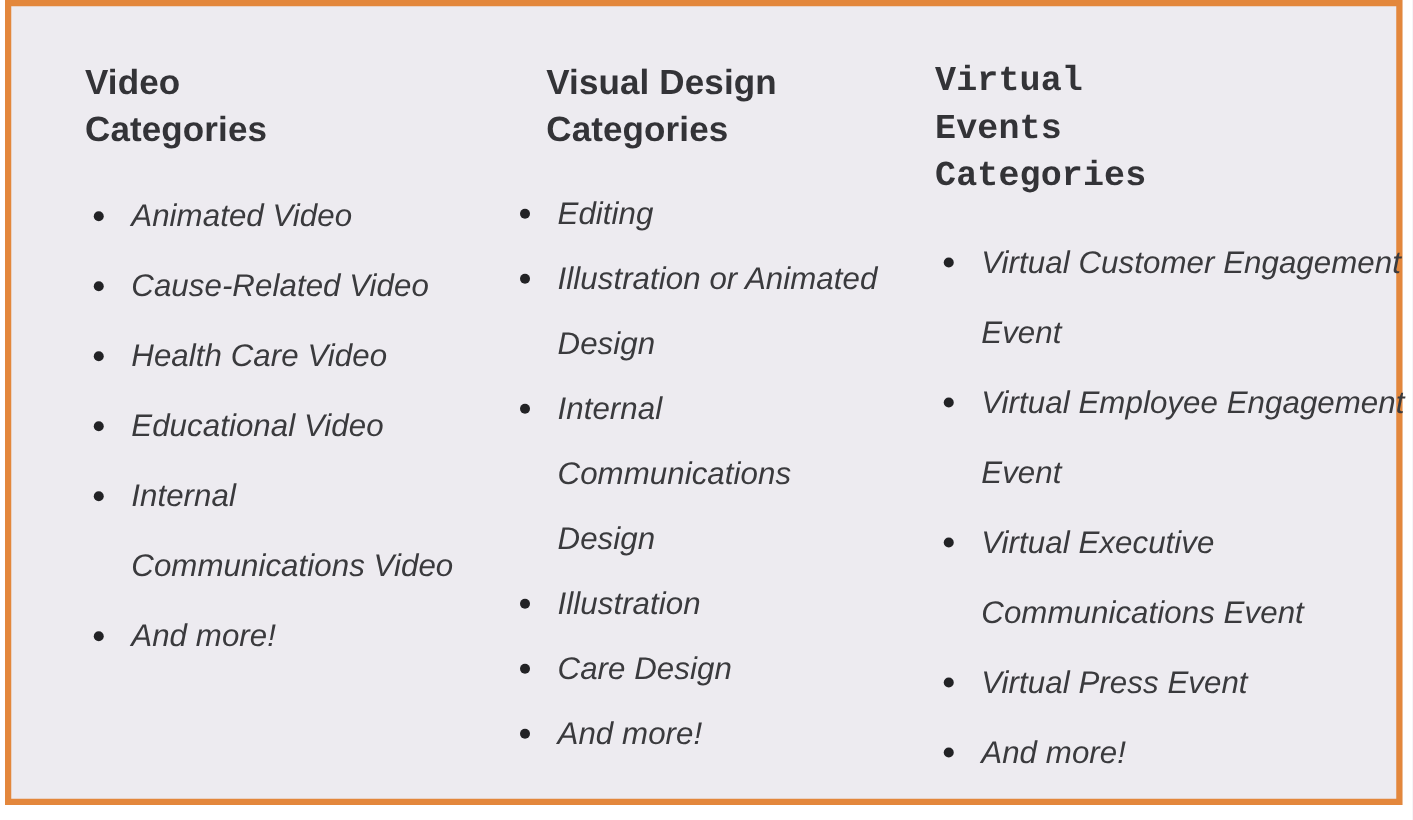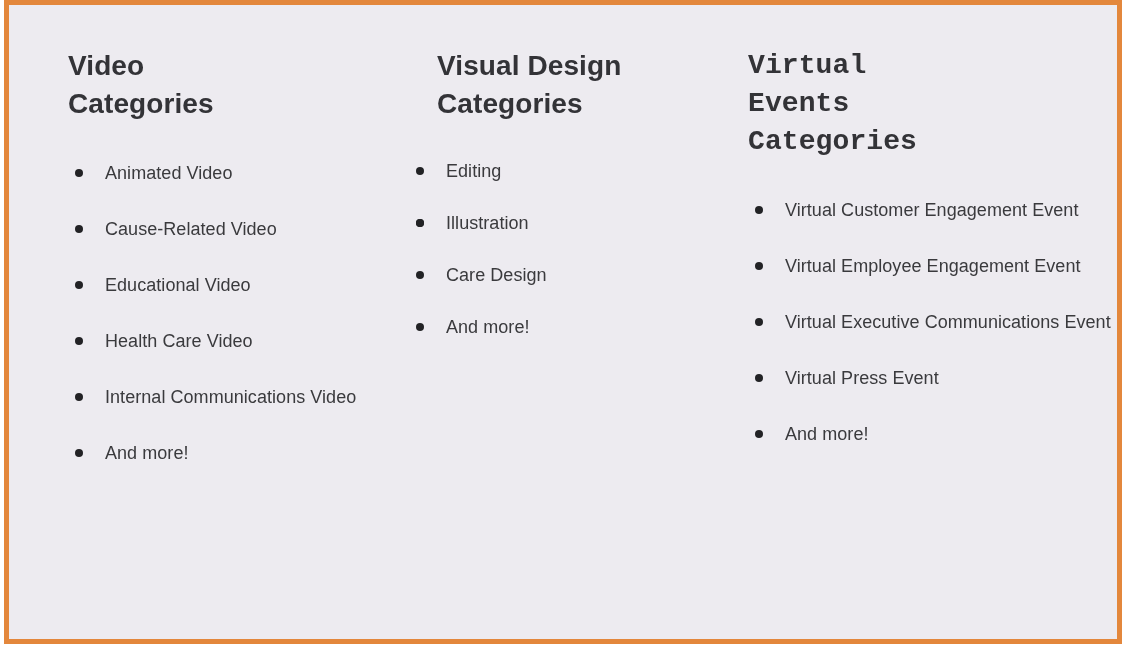--- a/index.html
+++ b/index.html
@@ -63,23 +63,24 @@
     padding: 0;
   }
 
   .col-0 .category-list { margin-top: 22px; }
   .col-1 .category-list { margin-top: 22px; }
   .col-2 .category-list { margin-top: 21px; }
 
   .category-item {
     position: relative;
     padding-left: 37px;
-    font-size: 18px;
+    font-size: 25px;
     color: #3a3a3d;
     letter-spacing: 0.05px;
+    font-style: italic;
   }
 
   .col-0 .category-item { line-height: 56px; width: 262px; }
   .col-1 .category-item { line-height: 52px; width: 256px; }
   .col-2 .category-item { line-height: 56px; width: 340px; }
 
   .bullet-icon {
     position: absolute;
     left: 7px;
     width: 8px;
@@ -104,25 +105,25 @@
         <li class="category-item">
           <span class="bullet-icon"></span>
           <span>Animated Video</span>
         </li>
         <li class="category-item">
           <span class="bullet-icon"></span>
           <span>Cause-Related Video</span>
         </li>
         <li class="category-item">
           <span class="bullet-icon"></span>
-          <span>Educational Video</span>
+          <span>Health Care Video</span>
         </li>
         <li class="category-item">
           <span class="bullet-icon"></span>
-          <span>Health Care Video</span>
+          <span>Educational Video</span>
         </li>
         <li class="category-item">
           <span class="bullet-icon"></span>
           <span>Internal Communications Video</span>
         </li>
         <li class="category-item">
           <span class="bullet-icon"></span>
           <span>And more!</span>
         </li>
       </ul>
@@ -130,20 +131,25 @@
 
     <div class="category-column col-1">
       <h2 class="column-heading">Visual Design Categories</h2>
       <ul class="category-list">
         <li class="category-item">
           <span class="bullet-icon"></span>
           <span>Editing</span>
         </li>
         <li class="category-item">
           <span class="bullet-icon"></span>
+          <span>Illustration or Animated Design</span>
+        </li>
+        <li class="category-item">
+          <span class="bullet-icon"></span>
+          <span>Internal Communications Design</span>
         </li>
         <li class="category-item">
           <span class="bullet-icon"></span>
           <span>Illustration</span>
         </li>
         <li class="category-item">
           <span class="bullet-icon"></span>
           <span>Care Design</span>
         </li>
         <li class="category-item">

